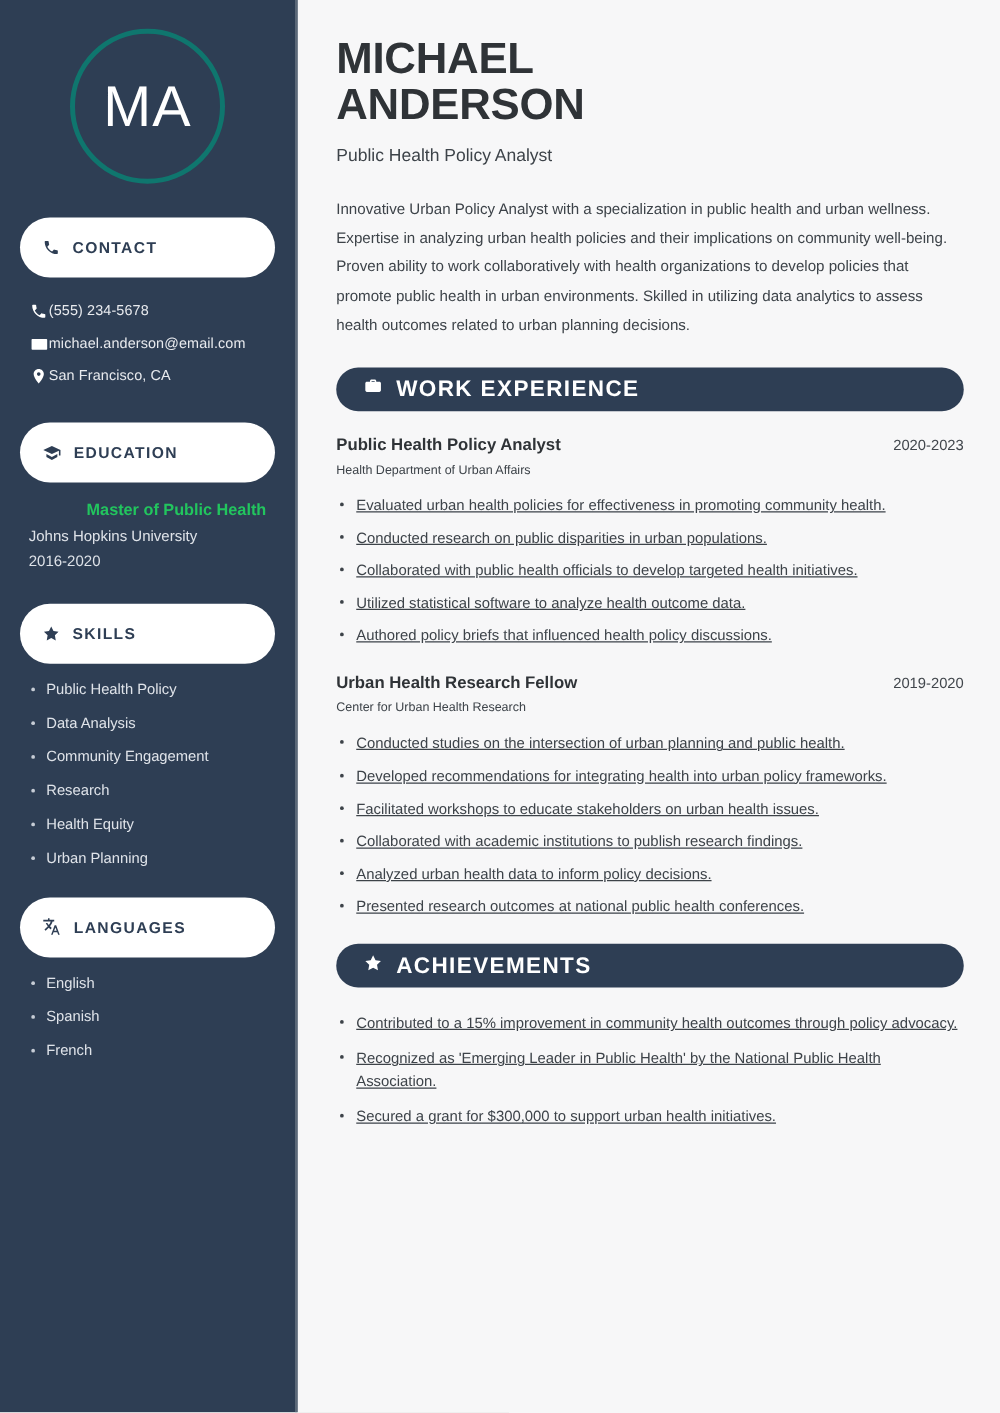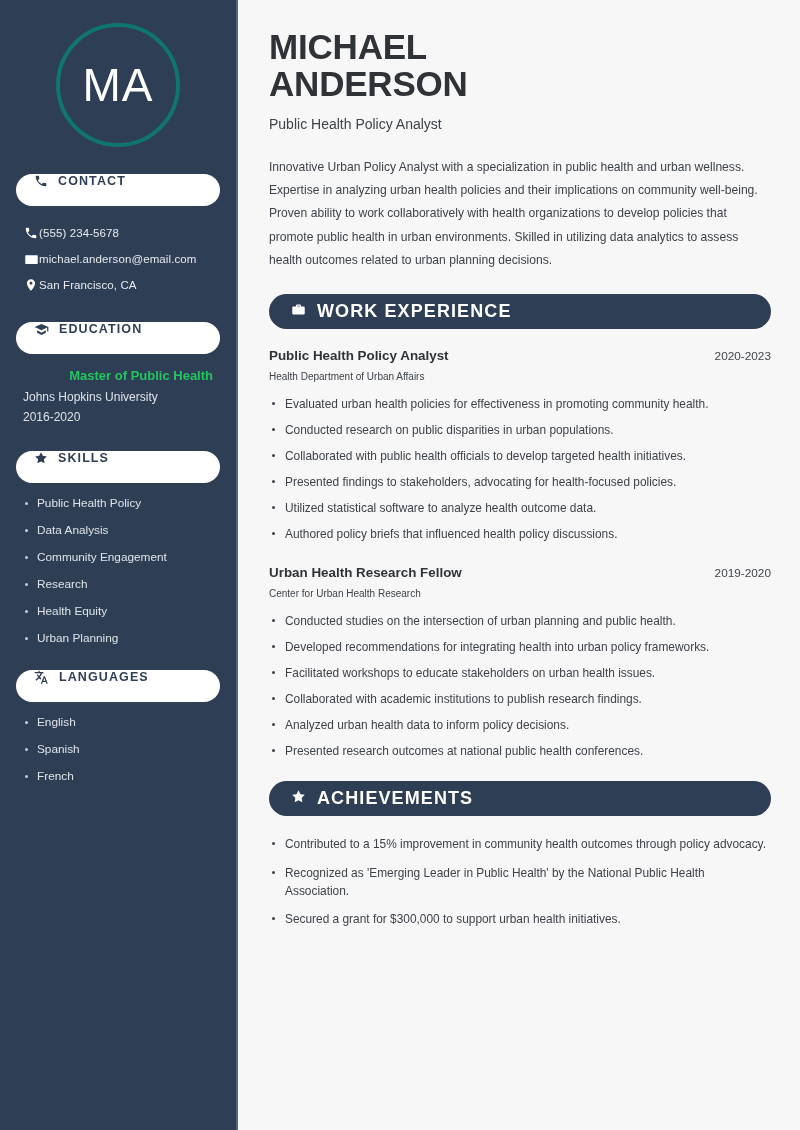--- a/index.html
+++ b/index.html
@@ -50,22 +50,23 @@
     font-weight: 400;
     letter-spacing: 1px;
     color: #ffffff;
     line-height: 1;
   }
 
   
   .pill {
     background: #ffffff;
     border-radius: 999px;
-    height: 32px;
-    display: flex;
+    height: 48px;
+    display: flex;
+    align-items: center;
     gap: 10px;
     padding: 0 18px;
     margin-bottom: 14px;
   }
   .pill .pill-label {
     font-size: 12.5px;
     font-weight: bold;
     letter-spacing: 1.1px;
     color: #2e3e54;
     white-space: nowrap;
@@ -205,20 +206,21 @@
   }
 
   .main-list { list-style: none; padding: 0; }
   .main-list li {
     position: relative;
     padding-left: 16px;
     font-size: 11.9px;
     line-height: 1.52;
     color: #3d4349;
     margin-bottom: 8px;
+    text-decoration: underline;
   }
   .main-list li:before {
     content: "";
     position: absolute;
     left: 3px;
     top: 7px;
     width: 3px;
     height: 3px;
     border-radius: 50%;
     background: #3d4349;
@@ -350,21 +352,20 @@
     <div class="job">
       <div class="job-head">
         <span class="job-role">Public Health Policy Analyst</span>
         <span class="job-dates">2020-2023</span>
       </div>
       <div class="job-org">Health Department of Urban Affairs</div>
       <ul class="main-list">
         <li>Evaluated urban health policies for effectiveness in promoting community health.</li>
         <li>Conducted research on public disparities in urban populations.</li>
         <li>Collaborated with public health officials to develop targeted health initiatives.</li>
-        <li>Presented findings to stakeholders, advocating for health-focused policies.</li>
         <li>Utilized statistical software to analyze health outcome data.</li>
         <li>Authored policy briefs that influenced health policy discussions.</li>
       </ul>
     </div>
 
     <div class="job">
       <div class="job-head">
         <span class="job-role">Urban Health Research Fellow</span>
         <span class="job-dates">2019-2020</span>
       </div>

